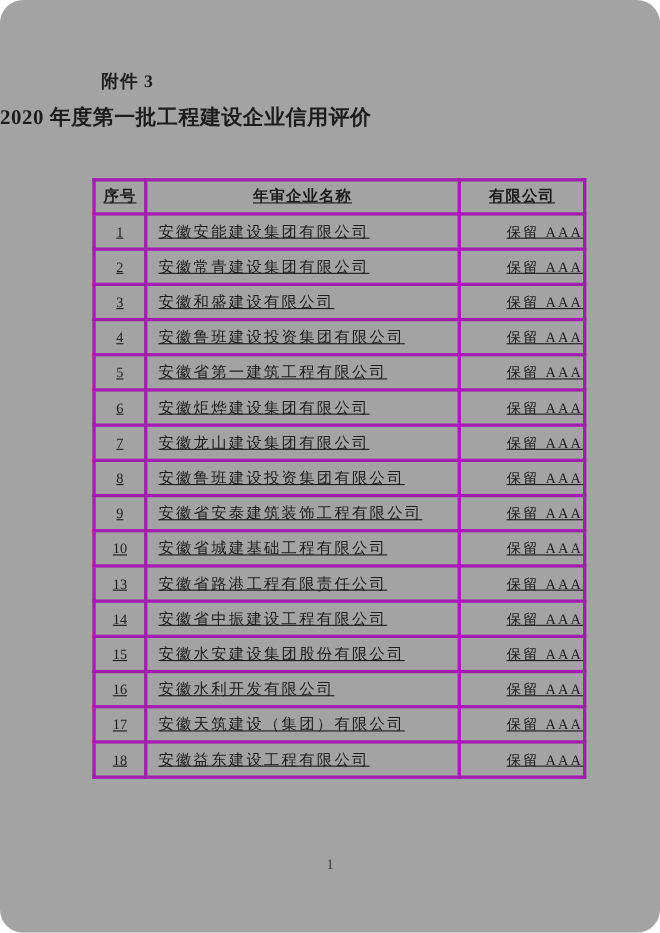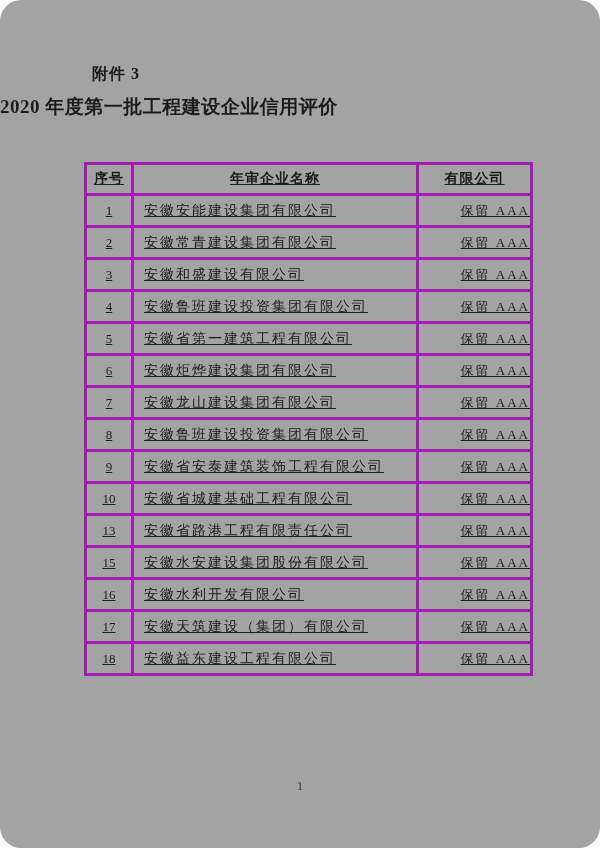--- a/index.html
+++ b/index.html
@@ -169,20 +169,25 @@
   </tr>
 
 
 
   <tr>
     <td class="cell-no">13</td>
     <td class="cell-name">安徽省路港工程有限责任公司</td>
     <td class="cell-rating">保留 AAA</td>
   </tr>
 
+  <tr>
+    <td class="cell-no">14</td>
+    <td class="cell-name">安徽省中振建设工程有限公司</td>
+    <td class="cell-rating">保留 AAA</td>
+  </tr>
 
   <tr>
     <td class="cell-no">15</td>
     <td class="cell-name">安徽水安建设集团股份有限公司</td>
     <td class="cell-rating">保留 AAA</td>
   </tr>
 
   <tr>
     <td class="cell-no">16</td>
     <td class="cell-name">安徽水利开发有限公司</td>

